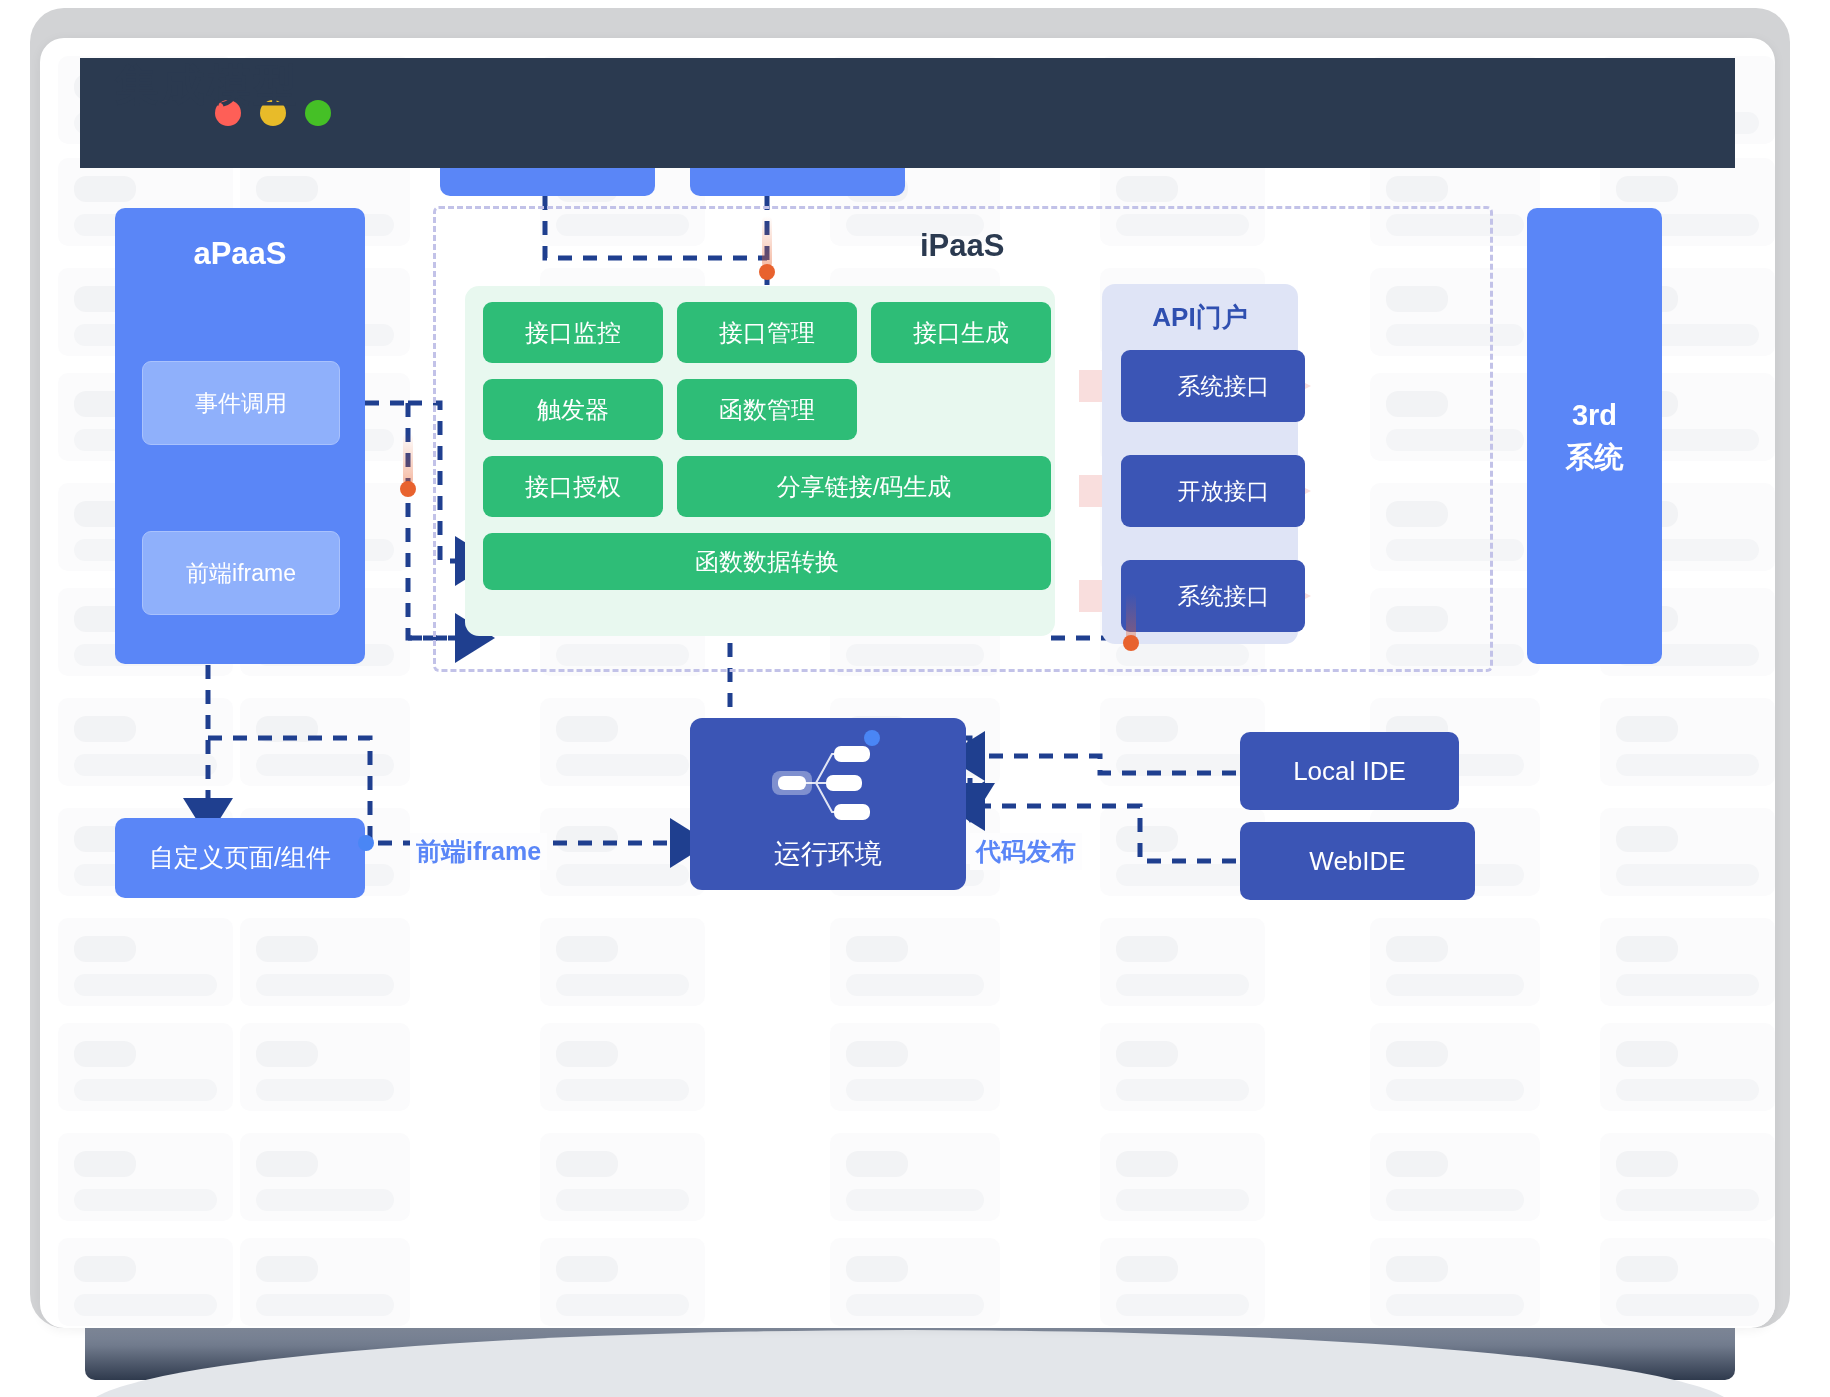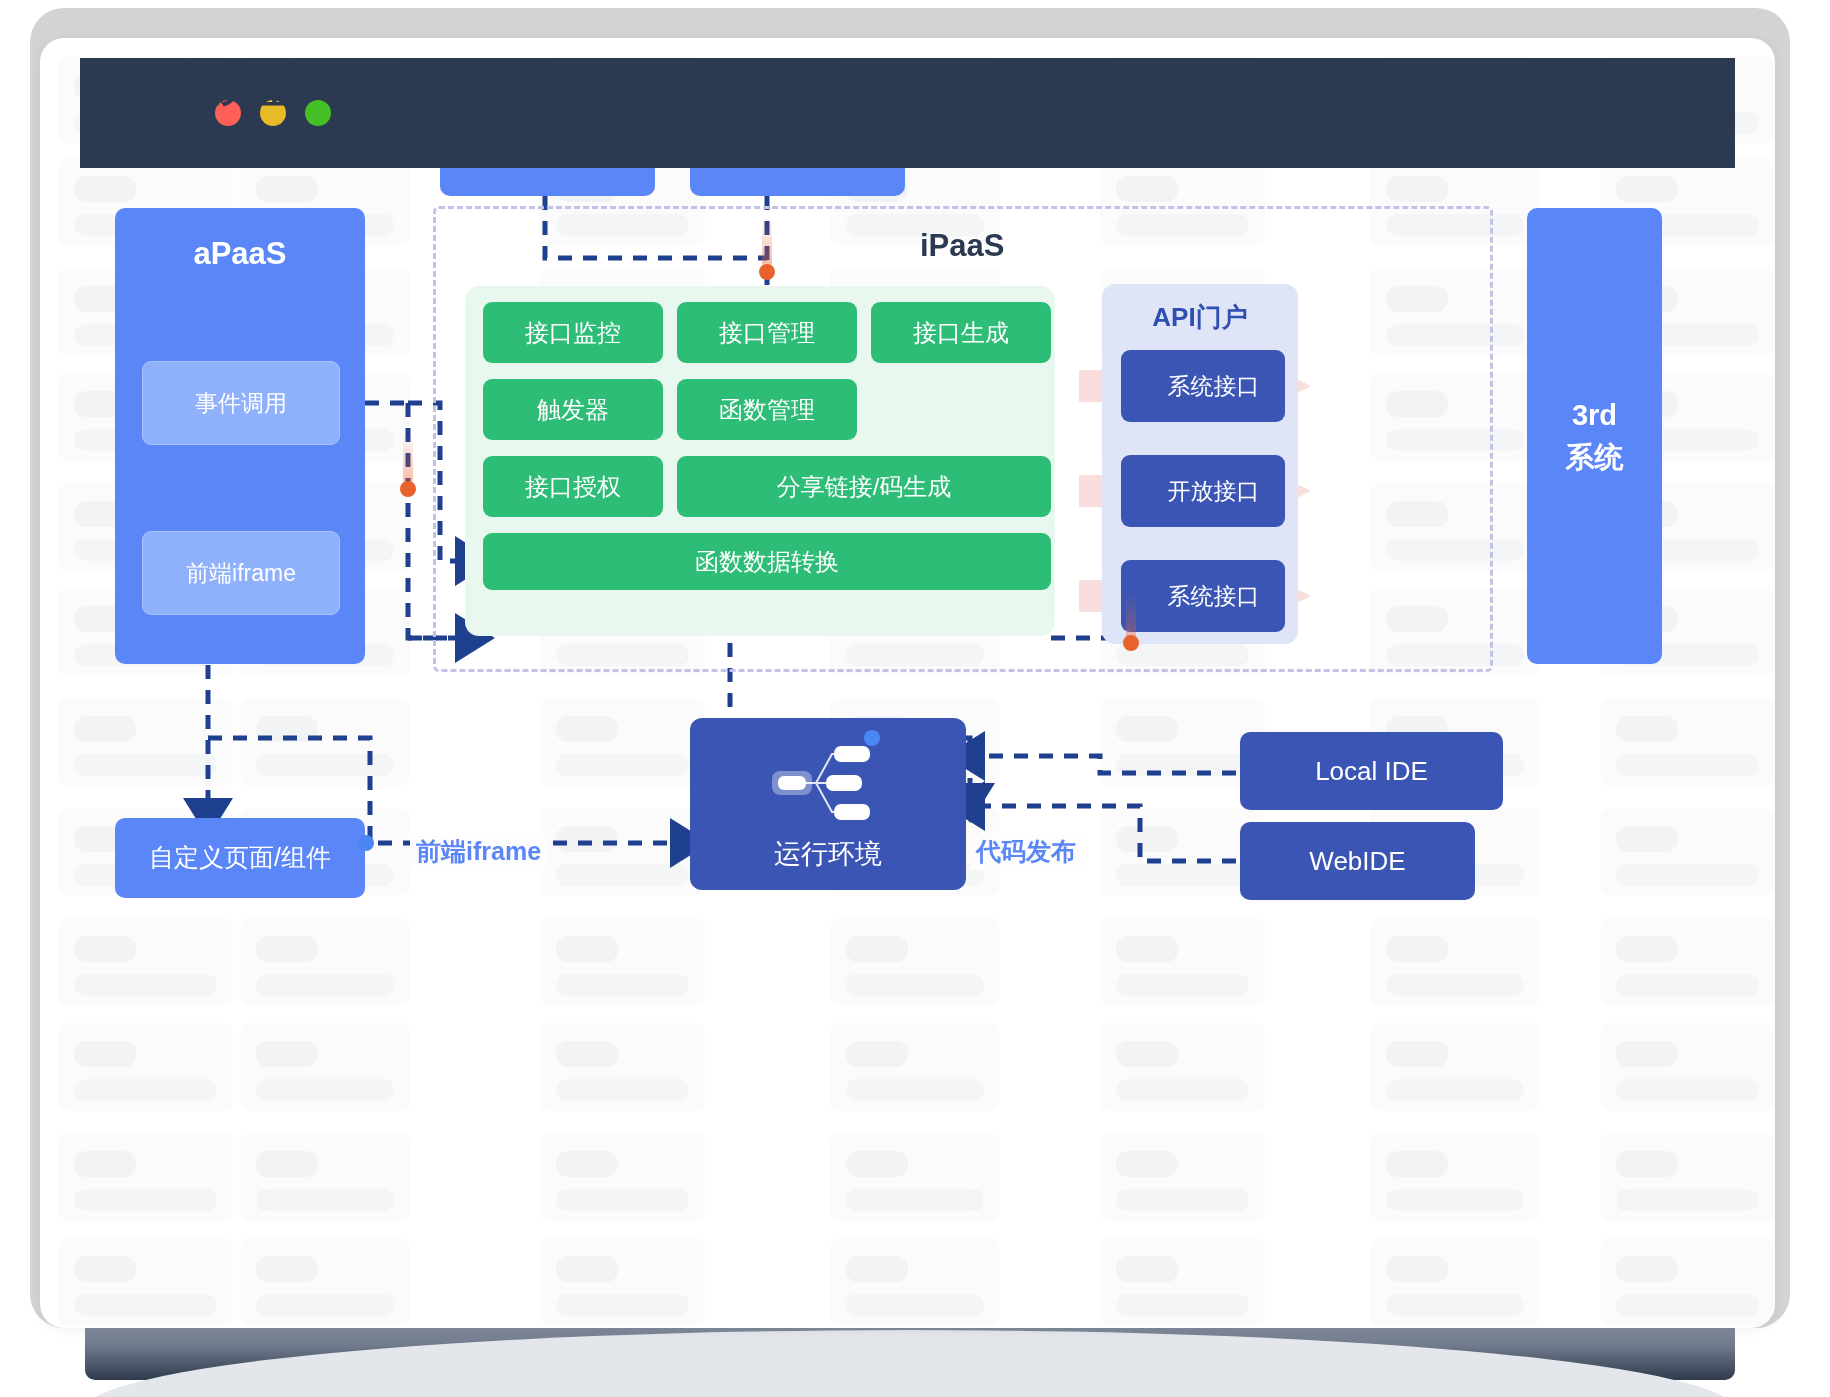--- a/index.html
+++ b/index.html
@@ -106,21 +106,21 @@
   #g9 { left:443px; top:495px; width:568px; height:57px; }
   #g10{ left:443px; top:572px; width:568px; height:57px; }
 
   
   #api-panel {
     position:absolute; left:1062px; top:246px; width:196px; height:360px;
     background:#dfe4f6; border-radius:13px;
   }
   #api-label { position:absolute; left:1062px; top:262px; width:196px; text-align:center;
                color:#2f4fb0; font-size:26px; font-weight:bold; }
-  .api-btn { width:164px; height:72px; font-size:23px; left:1081px; border-radius:9px;padding-left:21px; }
+  .api-btn { width:184px; height:72px; font-size:23px; left:1081px; border-radius:9px;padding-left:21px; }
   #api1 { top:312px; }
   #api2 { top:417px; }
   #api3 { top:522px; }
 
   
   .pink-arrow { position:absolute; height:46px; left:1039px; width:232px; }
   .pink-arrow .shaft { position:absolute; left:0; top:7px; width:192px; height:32px; background:#f9dedd; }
   .pink-arrow .head  { position:absolute; left:186px; top:0; width:0; height:0;
                        border-top:23px solid transparent; border-bottom:23px solid transparent;
                        border-left:46px solid #f9dedd; }
@@ -130,21 +130,21 @@
 
   
   #third { left:1487px; top:170px; width:135px; height:456px;
            flex-direction:column; font-size:29px; font-weight:bold; gap:6px; }
 
   
   #custom-page { left:75px; top:780px; width:250px; height:80px; font-size:25px; }
   #runtime { left:650px; top:680px; width:276px; height:172px;
              align-items:flex-end; justify-content:center; padding-bottom:18px;
              font-size:27px; border-radius:12px; }
-  #local-ide { left:1200px; top:694px; width:263px; height:78px; font-size:26px; }
+  #local-ide { left:1200px; top:694px; width:219px; height:78px; font-size:26px; }
   #web-ide   { left:1200px; top:784px; width:235px; height:78px; font-size:26px; }
 
   
   #tree-icon { position:absolute; left:710px; top:702px; width:160px; height:86px; }
 
   
   .edge-label {
     position:absolute; color:#5a86f7; font-size:25px; font-weight:bold;
     background:#fdfdfe; padding:2px 6px; z-index:7;
   }

